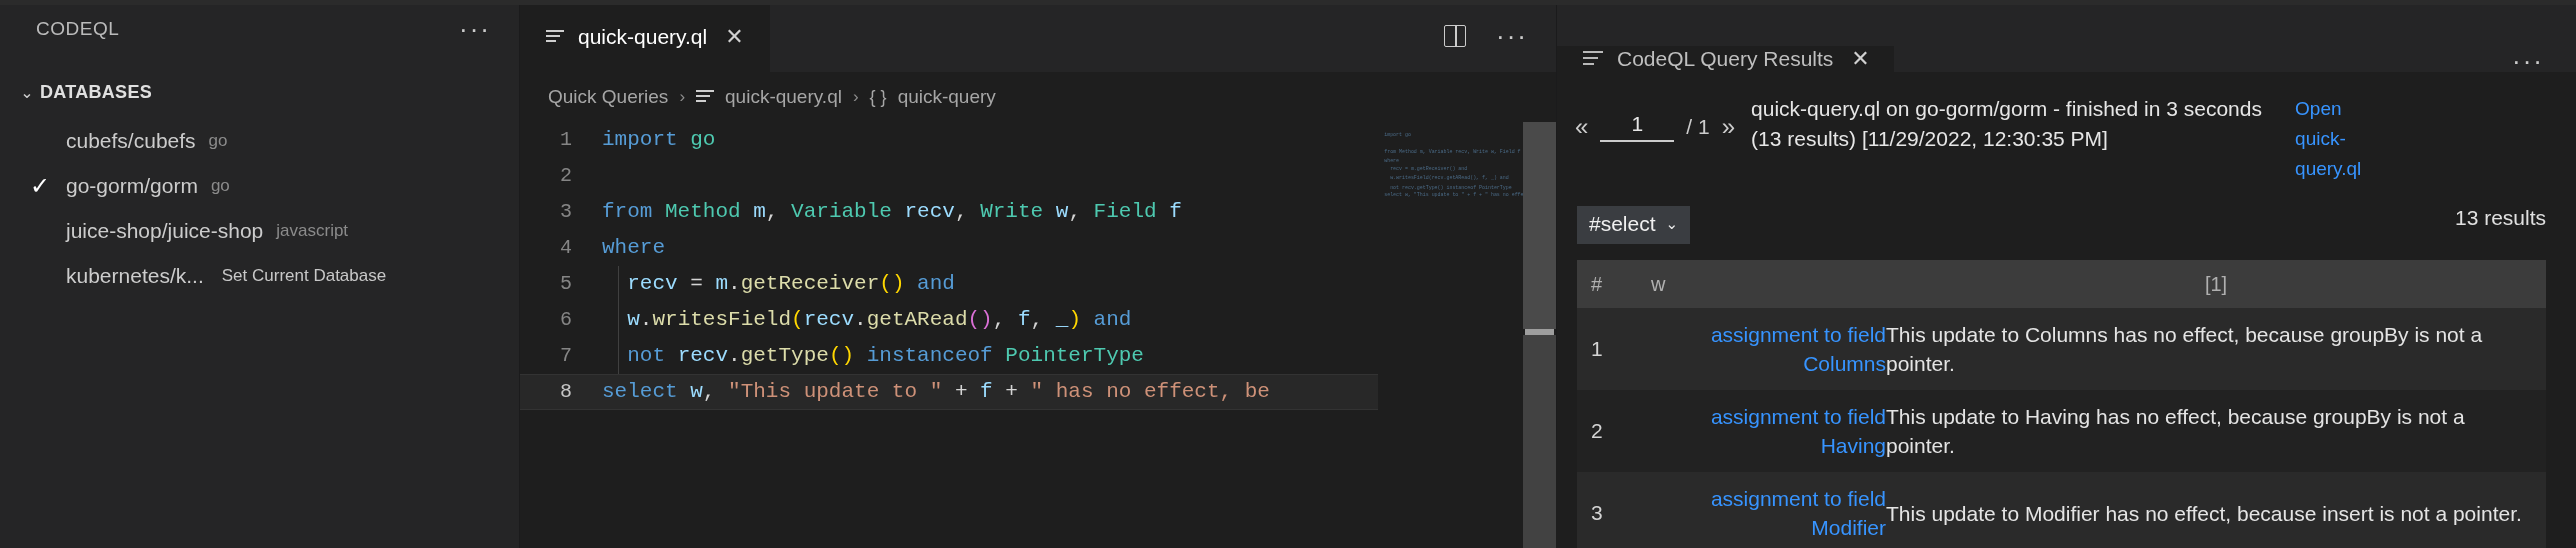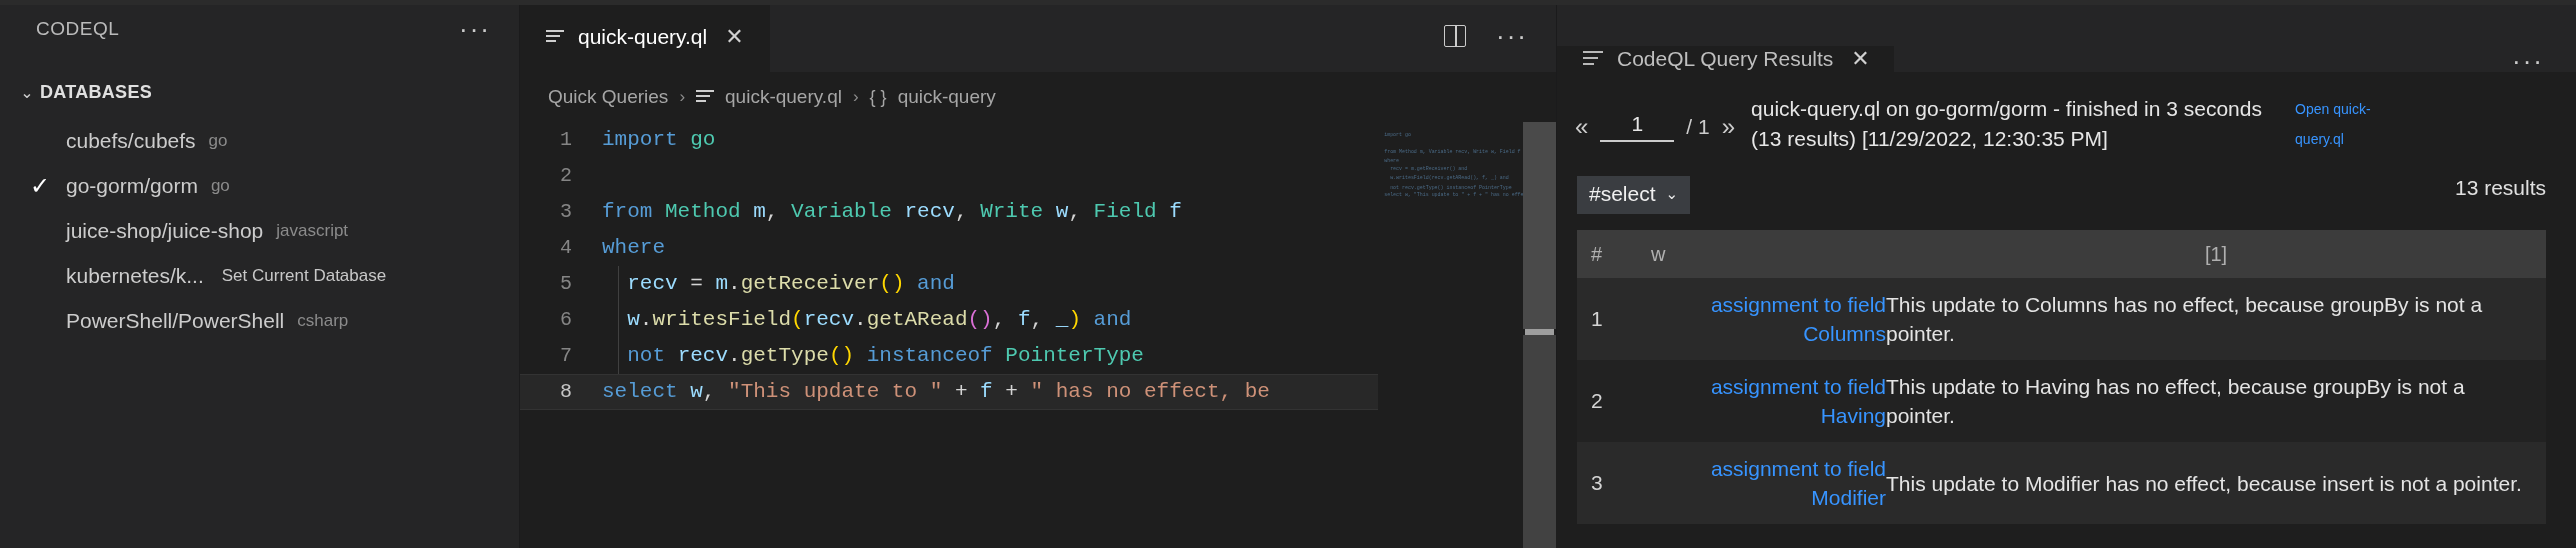--- a/index.html
+++ b/index.html
@@ -344,21 +344,21 @@
   .run-status {
     flex: 1;
     color: #e6e6e6;
     font-size: 21px;
     line-height: 30px;
     padding-top: 4px;
     max-width: 528px;
   }
   .open-link {
     color: #3794ff;
-    font-size: 14px;
+    font-size: 19px;
     line-height: 30px;
     cursor: pointer;
     padding-top: 4px;
     width: 100px;
     word-break: break-word;
   }
   .select-row {
     display: flex;
     padding: 0 30px 0 20px;
     margin-top: 22px;
@@ -471,25 +471,20 @@
         </div>
         <div class="db-row">
           <span class="db-check"></span>
           <span class="db-name">juice-shop/juice-shop</span>
           <span class="db-lang">javascript</span>
         </div>
         <div class="db-row">
           <span class="db-check"></span>
           <span class="db-name">kubernetes/k...</span>
           <span class="db-hint">Set Current Database</span>
-        </div>
-        <div class="db-row">
-          <span class="db-check"></span>
-          <span class="db-name">PowerShell/PowerShell</span>
-          <span class="db-lang">csharp</span>
         </div>
       </div>
   </aside>
 
   <section class="editor">
     <div class="tabbar">
       <div class="tab">
         <span class="tab-icon-lines">
             <i></i>
             <i></i>

